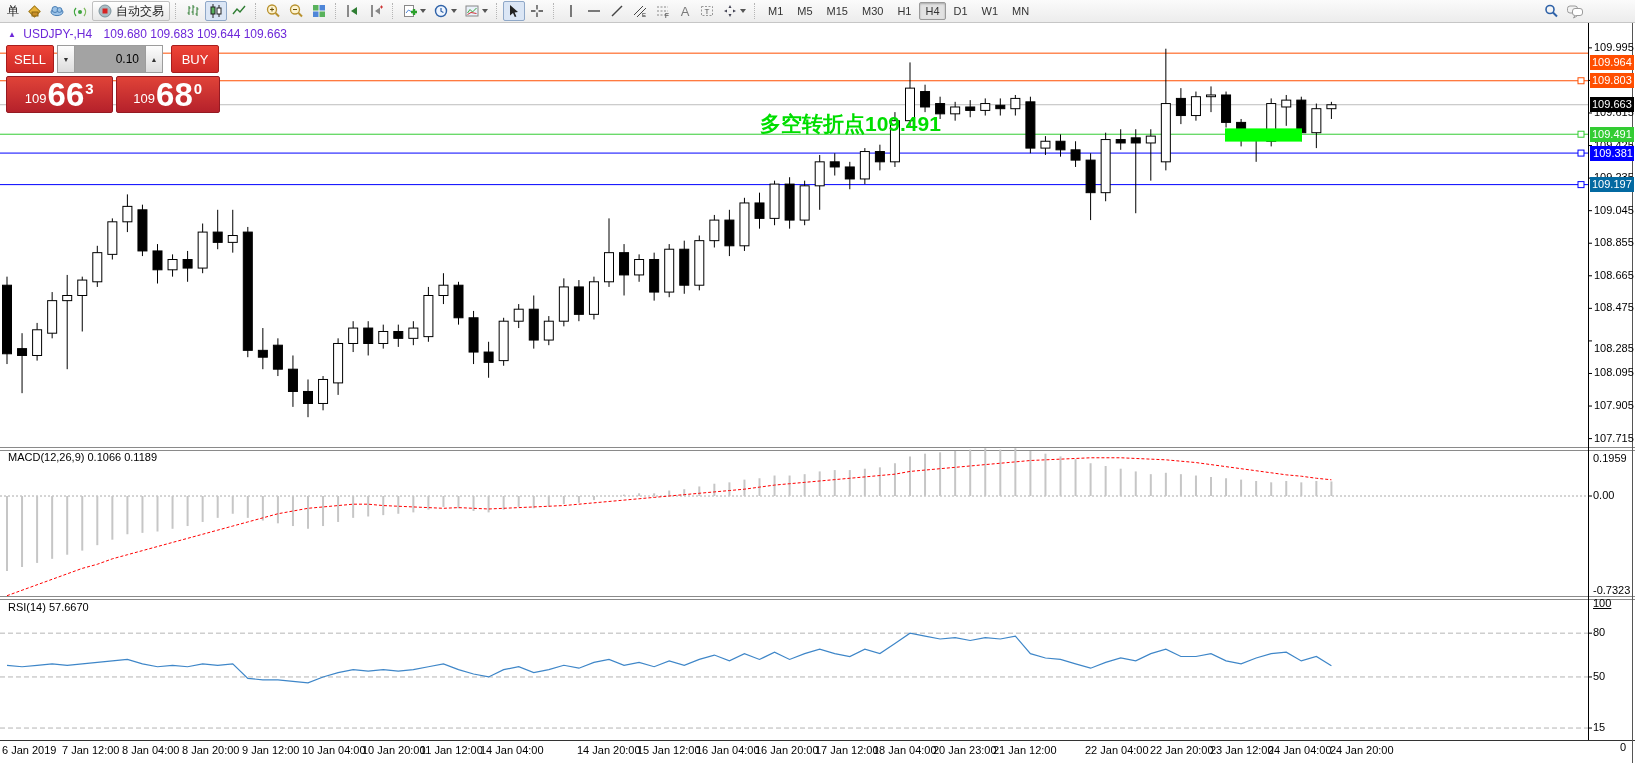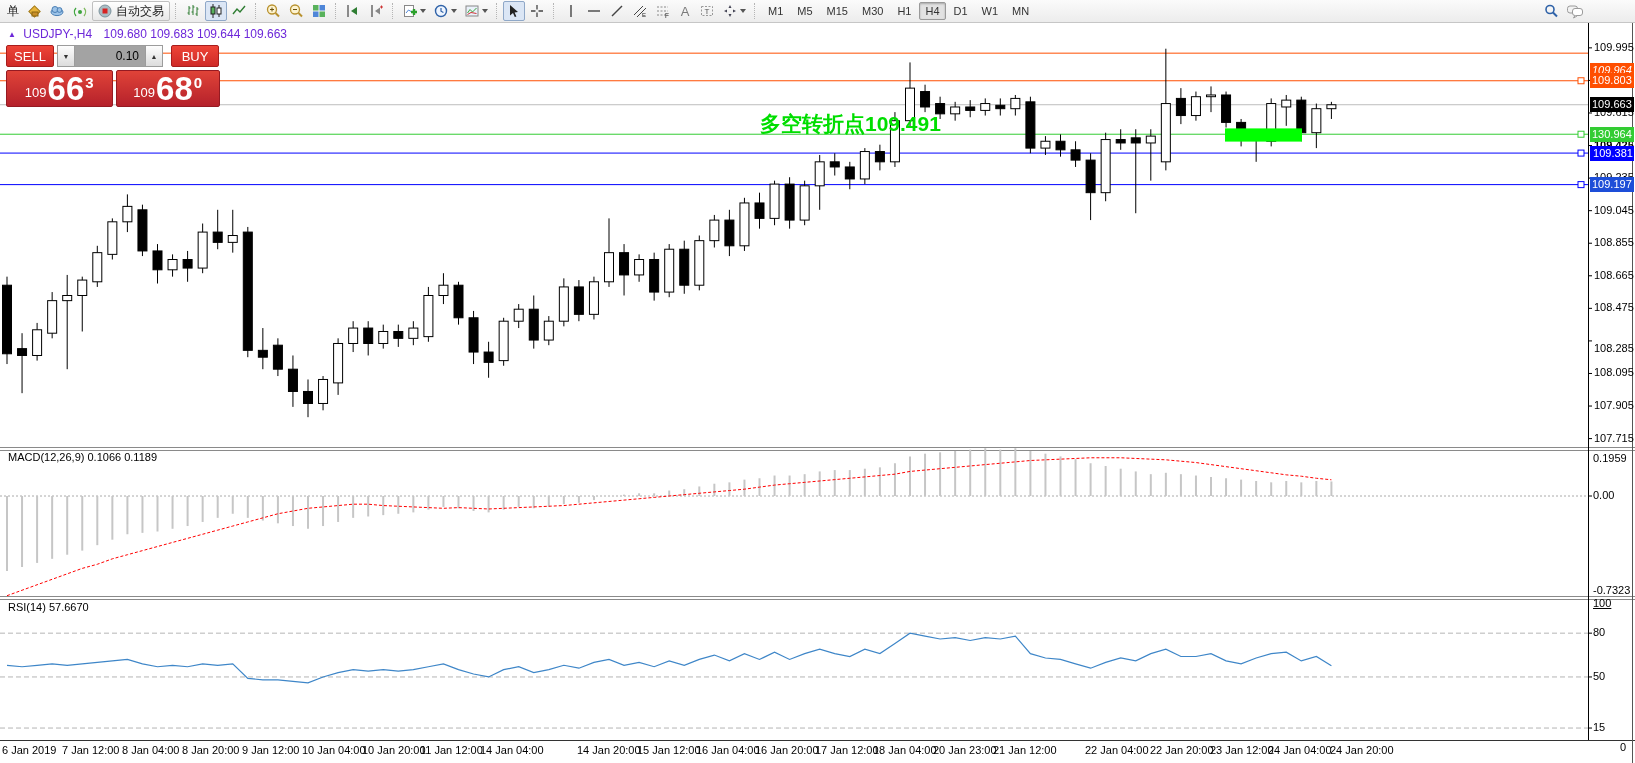--- a/index.html
+++ b/index.html
@@ -16,21 +16,21 @@
   .sep{width:1px;height:16px;border-left:1px dotted #b5b5b5;margin:0 4px}
   .caret{width:0;height:0;border-left:3px solid transparent;border-right:3px solid transparent;
     border-top:4px solid #555;margin-left:2px}
   .tf{font-size:11px;color:#333;padding:2px 5px;margin:0 1px;border:1px solid transparent;border-radius:2px;cursor:default}
   .tf.active{border-color:#9a9a9a;background:#e2e2e2;box-shadow:inset 0 1px 2px rgba(0,0,0,.25)}
   .flex-spacer{flex:1}
   
   #chart-title{position:absolute;left:8px;top:27px;font-size:12px;color:#6d28d9;z-index:10;white-space:nowrap}
   #chart-title .tri{font-size:8px;vertical-align:1px;margin-right:4px}
   #trade-panel{position:absolute;left:6px;top:45px;width:214px;z-index:20}
-  .tp-row1{display:flex;height:22px;align-items:stretch}
+  .tp-row1{display:flex;height:28px;align-items:stretch}
   .tp-btn{background:linear-gradient(#ee4437,#cf2a27);color:#fff;font-size:13px;display:flex;
     align-items:center;justify-content:center;border:1px solid #a81d1d;border-radius:2px;box-sizing:border-box}
   .sell-btn{width:48px}.buy-btn{width:48px;margin-left:8px}
   .spin{display:flex;margin-left:3px}
   .spin-btn{width:18px;background:linear-gradient(#fdfdfd,#dcdcdc);border:1px solid #9c9c9c;
     display:flex;align-items:center;justify-content:center;font-size:7px;color:#333;box-sizing:border-box}
   .vol-box{width:70px;background:#a3a3a3;border:1px solid #9c9c9c;border-left:none;border-right:none;
     display:flex;align-items:center;justify-content:flex-end;padding-right:6px;font-size:12px;color:#000;box-sizing:border-box}
   .tp-row2{display:flex;margin-top:3px;height:37px}
   .px-box{background:linear-gradient(#e04338,#b5212b);border:1px solid #951a22;border-radius:2px;
@@ -587,36 +587,36 @@
 
 <div id="annotation" style="color: rgb(0, 222, 0);">多空转折点109.491</div>
 
 <div class="ind-label" style="top:451px">MACD(12,26,9) 0.1066 0.1189</div>
 <div class="ind-label" style="top:601px">RSI(14) 57.6670</div>
 
 <div id="price-axis">
     <div class="axis-tick" style="left: 1594px; top: 40.8504px;">109.995</div>
     <div class="axis-tick" style="left: 1594px; top: 73.4131px;">109.805</div>
     <div class="axis-tick" style="left: 1594px; top: 105.976px;">109.615</div>
-    <div class="axis-tick" style="left: 1594px; top: 138.538px; font-weight: bold;">109.425</div>
+    <div class="axis-tick" style="left: 1594px; top: 138.538px;">109.425</div>
     <div class="axis-tick" style="left: 1594px; top: 171.101px;">109.235</div>
     <div class="axis-tick" style="left: 1594px; top: 203.664px;">109.045</div>
     <div class="axis-tick" style="left: 1594px; top: 236.226px;">108.855</div>
     <div class="axis-tick" style="left: 1594px; top: 268.789px;">108.665</div>
     <div class="axis-tick" style="left: 1594px; top: 301.352px;">108.475</div>
     <div class="axis-tick" style="left: 1594px; top: 342px;">108.285</div>
     <div class="axis-tick" style="left: 1594px; top: 366.477px;">108.095</div>
     <div class="axis-tick" style="left: 1594px; top: 399.04px;">107.905</div>
     <div class="axis-tick" style="left: 1594px; top: 431.602px;">107.715</div>
-    <div class="price-flag" style="top: 63px; background: rgb(255, 78, 0); font-style: italic;">109.964</div>
+    <div class="price-flag" style="top: 55px; background: rgb(255, 78, 0);">109.964</div>
     <div class="price-flag" style="top: 73.2559px; background: rgb(255, 78, 0);">109.803</div>
     <div class="price-flag" style="top: 97.2494px; background: rgb(0, 0, 0);">109.663</div>
-    <div class="price-flag" style="top: 126.727px; background: rgb(51, 204, 51);">130.964</div>
+    <div class="price-flag" style="top: 126.727px; background: rgb(51, 204, 51);">109.491</div>
     <div class="price-flag" style="top: 145.579px; background: rgb(0, 0, 255); text-align: center;">109.381</div>
-    <div class="price-flag" style="top: 177.114px; background: #1d4ed8;">109.197</div>
+    <div class="price-flag" style="top: 177.114px; background: #0369a1;">109.197</div>
     <div class="axis-tick" style="left: 1593px; top: 452px;">0.1959</div>
     <div class="axis-tick" style="left: 1593px; top: 489px;">0.00</div>
     <div class="axis-tick" style="left: 1593px; top: 584px;">-0.7323</div>
     <div class="axis-tick" style="left: 1593px; top: 597px; text-decoration: underline;">100</div>
     <div class="axis-tick" style="left: 1593px; top: 626px;">80</div>
     <div class="axis-tick" style="left: 1593px; top: 670px;">50</div>
     <div class="axis-tick" style="left: 1593px; top: 721px;">15</div>
   </div>
 <div id="time-axis">
     <div class="time-label" style="left: 2px;">6 Jan 2019</div>

